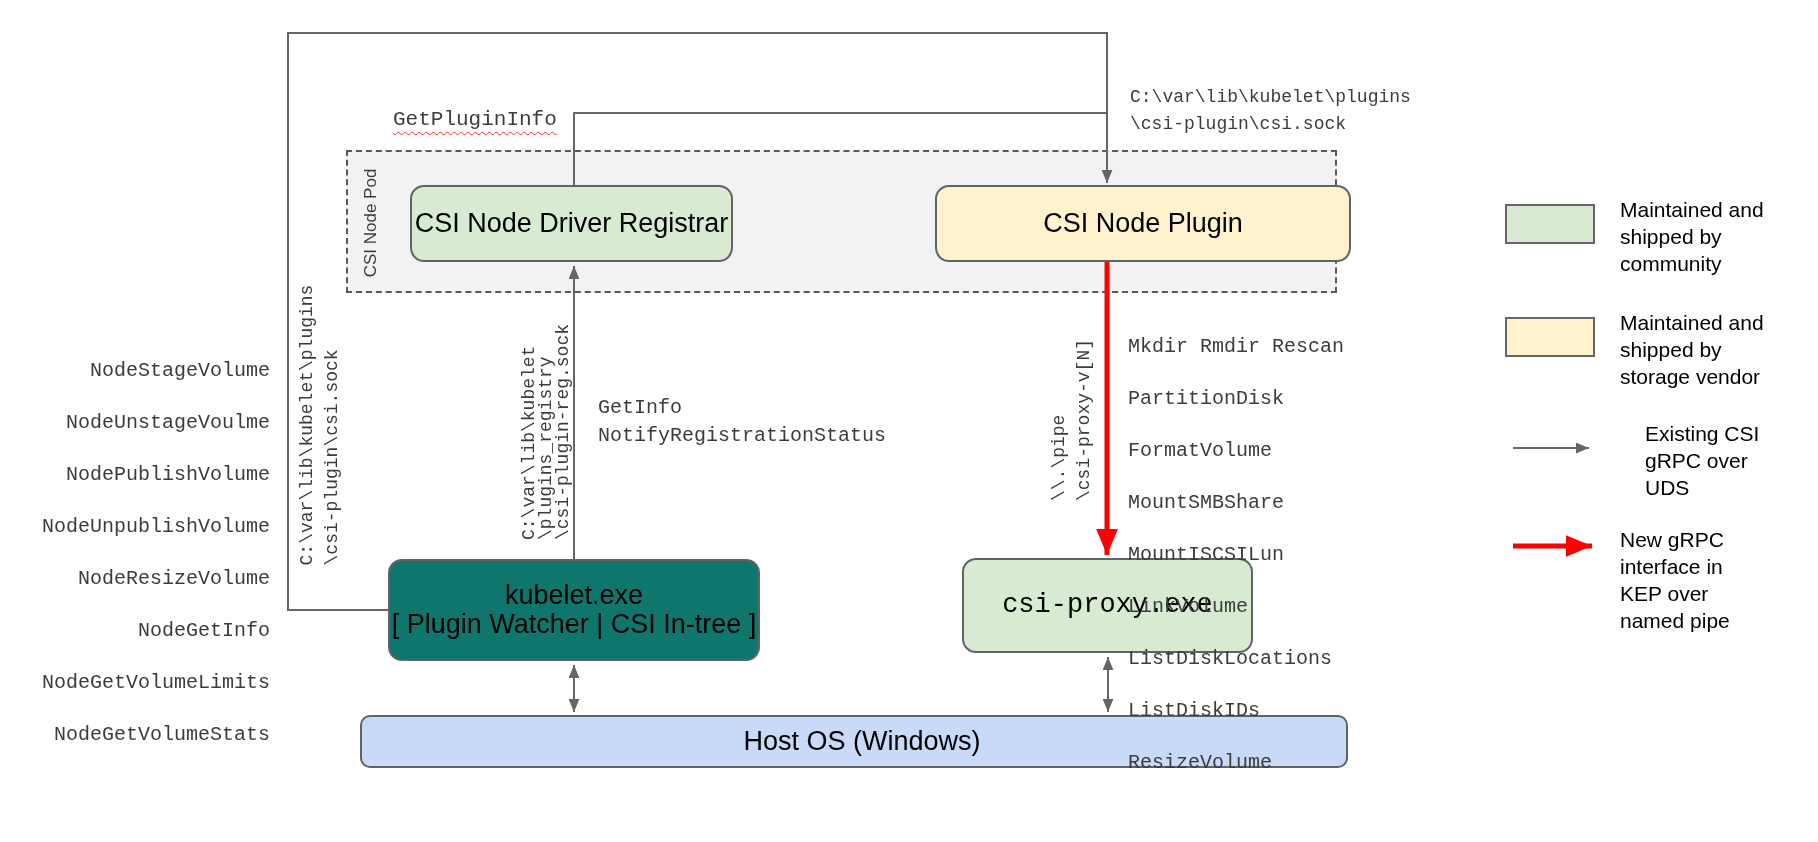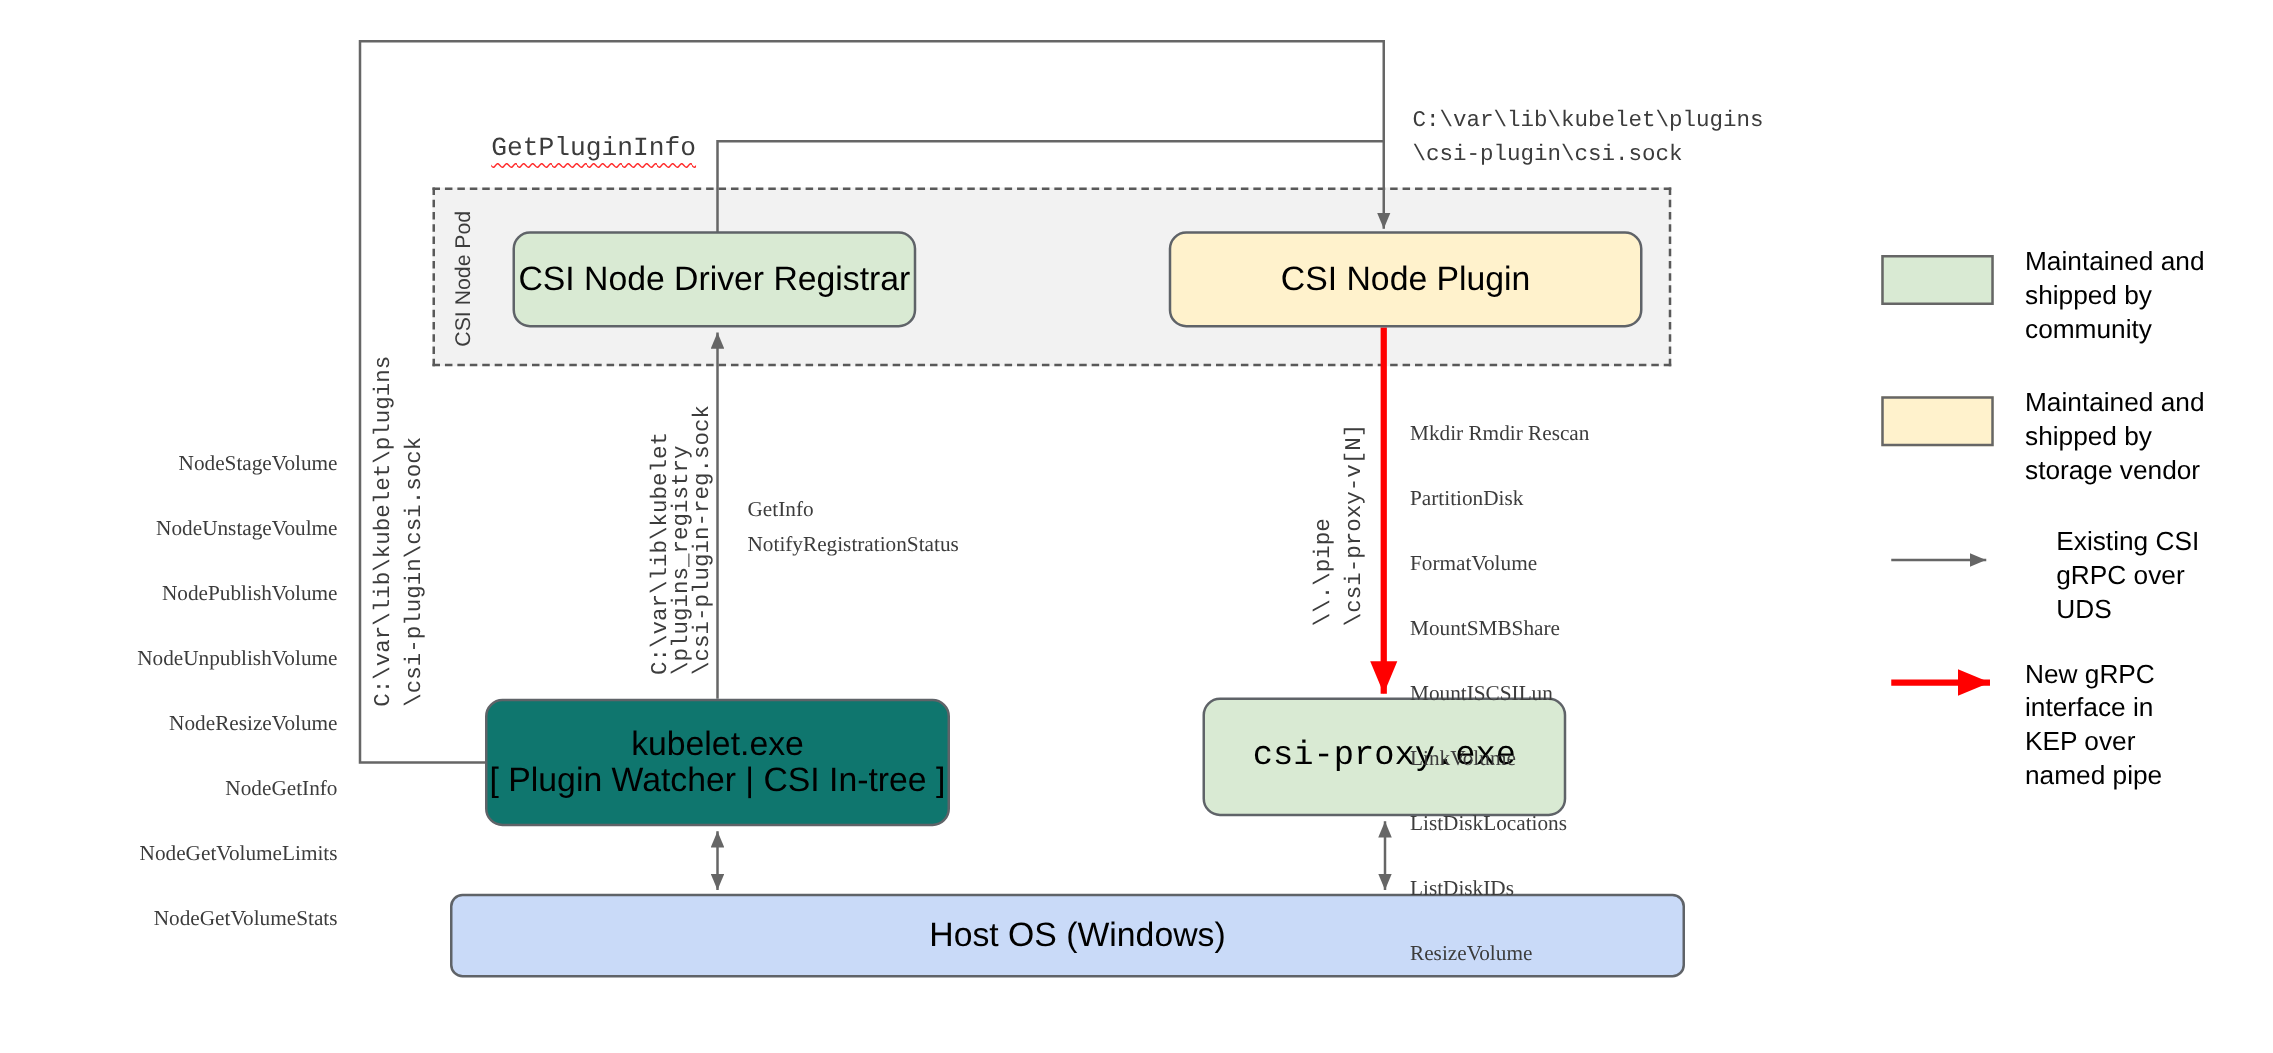--- a/index.html
+++ b/index.html
@@ -6,21 +6,21 @@
   .stage{position:relative;width:1818px;height:842px;background:#ffffff;overflow:hidden;
          font-family:"Liberation Sans",sans-serif;}
   .wires{position:absolute;left:0;top:0;z-index:2;}
   .pod{position:absolute;left:346px;top:150px;width:991px;height:143px;z-index:1;
        background:#f2f2f2;border:2px dashed #595959;box-sizing:border-box;}
   .box{position:absolute;z-index:3;box-sizing:border-box;border:2px solid #5f6368;border-radius:14px;
        display:flex;flex-direction:column;align-items:center;justify-content:center;
        font-size:27px;color:#000;text-align:center;line-height:29px;}
   .txt{position:absolute;z-index:4;white-space:pre-line;}
   .mono{font-family:"Liberation Mono","DejaVu Sans Mono",monospace;color:#3c3c3c;}
-  .calls{font-size:17px;line-height:26px;font-family:Liberation Serif, serif;}
+  .calls{font-size:20px;line-height:26px;}
   .rot{transform:translate(-50%,-50%) rotate(-90deg);white-space:pre;}
   .wavy{text-decoration:underline;text-decoration-style:wavy;text-decoration-color:#ff2a2a;
         text-decoration-thickness:1px;text-underline-offset:6px;}
   .legend-text{font-size:21px;line-height:27px;color:#000;white-space:pre-line;z-index:4;position:absolute;}
   .swatch{position:absolute;z-index:3;width:90px;height:40px;border:2px solid #666;box-sizing:border-box;}
 </style>
 </head>
 <body>
 
 <div class="stage">
@@ -47,34 +47,34 @@
     <line x1="1108" y1="657" x2="1108" y2="712" stroke="#666666" stroke-width="2" marker-start="url(#agr)" marker-end="url(#ag)"></line>
     <line x1="1107" y1="262" x2="1107" y2="555" stroke="#ff0000" stroke-width="5" marker-end="url(#ar)"></line>
     <line x1="1513" y1="448" x2="1589" y2="448" stroke="#666666" stroke-width="2" marker-end="url(#ag)"></line>
     <line x1="1513" y1="546" x2="1592" y2="546" stroke="#ff0000" stroke-width="5" marker-end="url(#ar)"></line>
   </svg>
 
   <div class="box" style="left: 410px; top: 185px; width: 323px; height: 77px; background-color: rgb(217, 234, 211);">
     <span>CSI Node Driver Registrar</span>
   </div>
 
-  <div class="box" style="left: 935px; top: 185px; width: 379px; height: 77px; background-color: rgb(255, 242, 204);">
+  <div class="box" style="left: 935px; top: 185px; width: 416px; height: 77px; background-color: rgb(255, 242, 204);">
     <span>CSI Node Plugin</span>
   </div>
 
   <div class="box" style="left: 388px; top: 559px; width: 372px; height: 102px; background-color: #0f766e;">
     <span>kubelet.exe</span>
     <span>[ Plugin Watcher | CSI In-tree ]</span>
   </div>
 
   <div class="box" style="left: 962px; top: 558px; width: 291px; height: 95px; background-color: rgb(217, 234, 211); font-family: Liberation Mono, monospace;">
     <span>csi-proxy.exe</span>
   </div>
 
-  <div class="box" style="left: 360px; top: 715px; width: 988px; height: 67px; border-radius: 10px; background-color: rgb(201, 218, 248); padding-left: 16px;">
+  <div class="box" style="left: 360px; top: 715px; width: 988px; height: 53px; border-radius: 10px; background-color: rgb(201, 218, 248); padding-left: 16px;">
     <span>Host OS (Windows)</span>
   </div>
 
   <div class="txt mono wavy" style="left:393px;top:108px;font-size:21px;">GetPluginInfo</div>
 
   <div class="txt mono" style="left:1130px;top:84px;font-size:18px;line-height:27px;">C:\var\lib\kubelet\plugins
 \csi-plugin\csi.sock</div>
 
   <div class="txt mono rot" style="left:320px;top:425px;font-size:18px;line-height:25px;">C:\var\lib\kubelet\plugins
 \csi-plugin\csi.sock</div>

